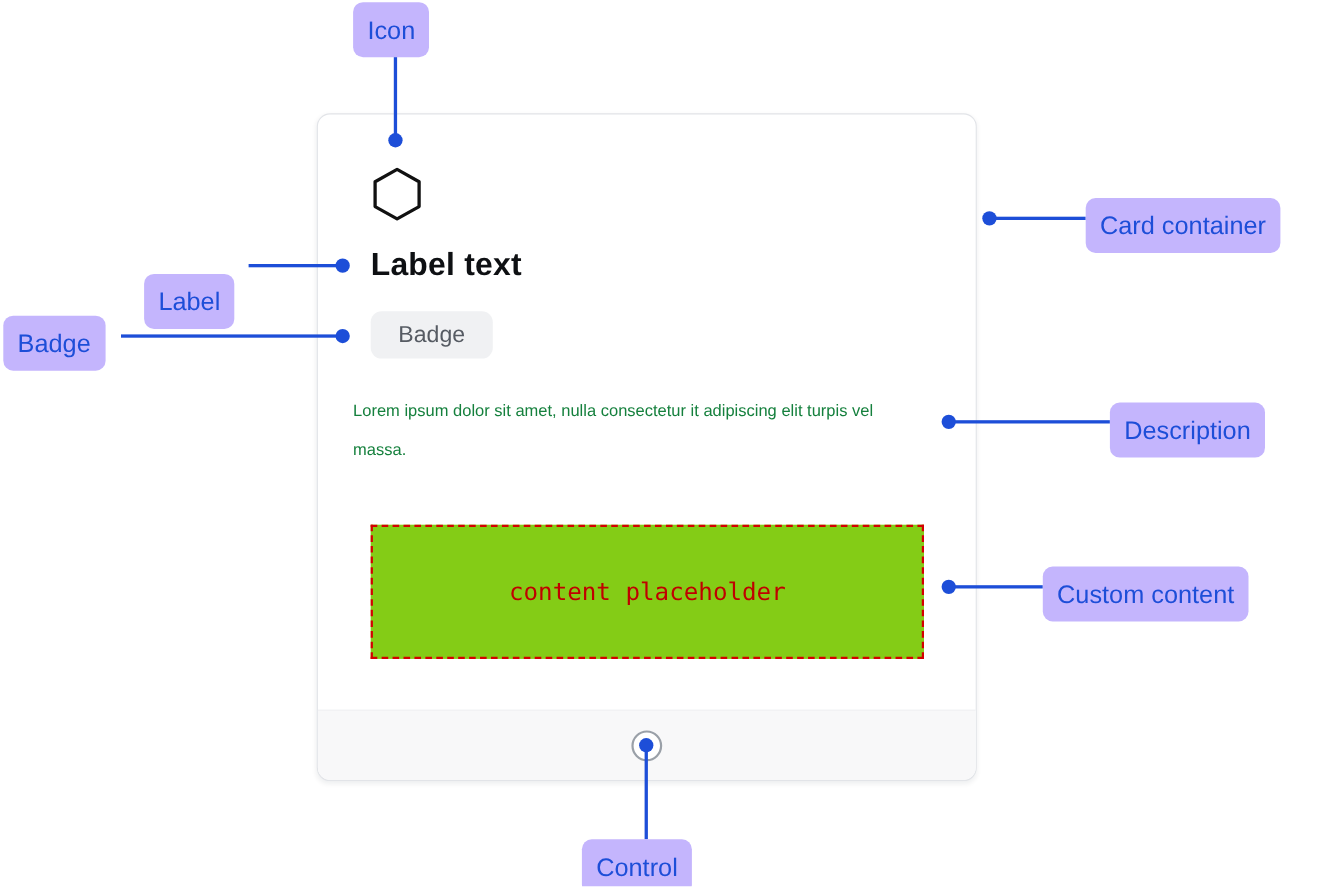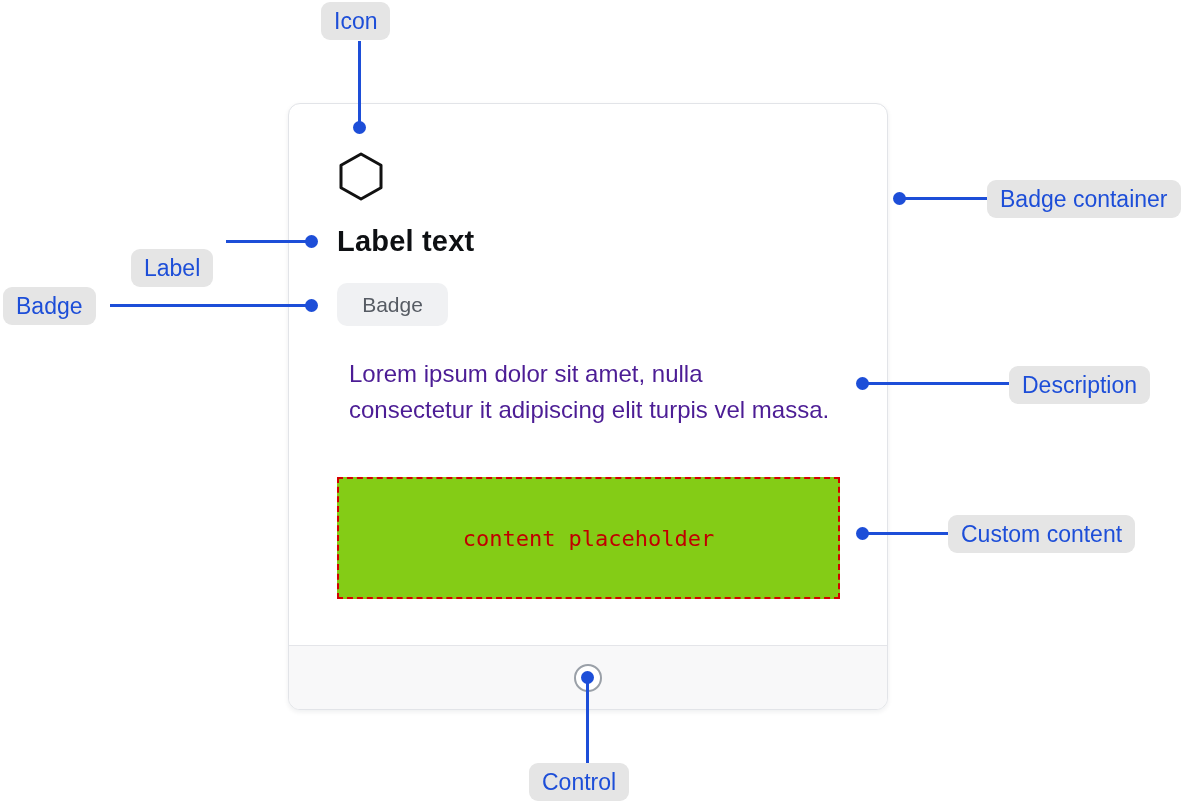--- a/index.html
+++ b/index.html
@@ -48,25 +48,25 @@
     display: inline-flex;
     align-items: center;
     justify-content: center;
     background: #f0f1f3;
     border-radius: 10px;
     font-size: 21px;
     color: #565b63;
   }
   .card-desc {
     position: absolute;
-    left: 60px; top: 252px;
+    left: 32px; top: 252px;
     width: 482px;
-    font-size: 24px;
+    font-size: 15px;
     line-height: 36px;
-    color: #4c1d95;
+    color: #15803d;
   }
   .content-placeholder {
     position: absolute;
     left: 48px; top: 373px;
     width: 503px; height: 122px;
     background: #84cc16;
     border: 2px dashed #d40000;
     display: flex;
     align-items: center;
     justify-content: center;
@@ -88,26 +88,26 @@
   .control-circle {
     width: 28px; height: 28px;
     border-radius: 50%;
     border: 2px solid #9aa0a8;
     background: #ffffff;
   }
 
   
   .pill {
     position: absolute;
-    height: 38px;
+    height: 50px;
     padding: 0 13px;
     display: inline-flex;
     align-items: center;
     justify-content: center;
-    background: #e5e5e5;
+    background: #c4b5fd;
     border-radius: 9px;
     color: #1d4ed8;
     font-size: 23px;
     font-weight: 500;
     white-space: nowrap;
     z-index: 4;
   }
   .pill-icon          { left: 321px;  top: 2px;   }
   .pill-card          { left: 987px;  top: 180px; }
   .pill-label         { left: 131px;  top: 223px; margin-top: 26px; }
@@ -177,20 +177,20 @@
 
   <span class="dot dot-icon"></span>
   <span class="dot dot-card"></span>
   <span class="dot dot-label"></span>
   <span class="dot dot-badge"></span>
   <span class="dot dot-desc"></span>
   <span class="dot dot-custom"></span>
   <span class="dot dot-control"></span>
 
   <span class="pill pill-icon">Icon</span>
-  <span class="pill pill-card">Badge container</span>
+  <span class="pill pill-card">Card container</span>
   <span class="pill pill-label">Label</span>
   <span class="pill pill-badge">Badge</span>
   <span class="pill pill-description">Description</span>
   <span class="pill pill-custom">Custom content</span>
   <span class="pill pill-control">Control</span>
 
 </div>
 
 </body></html>

